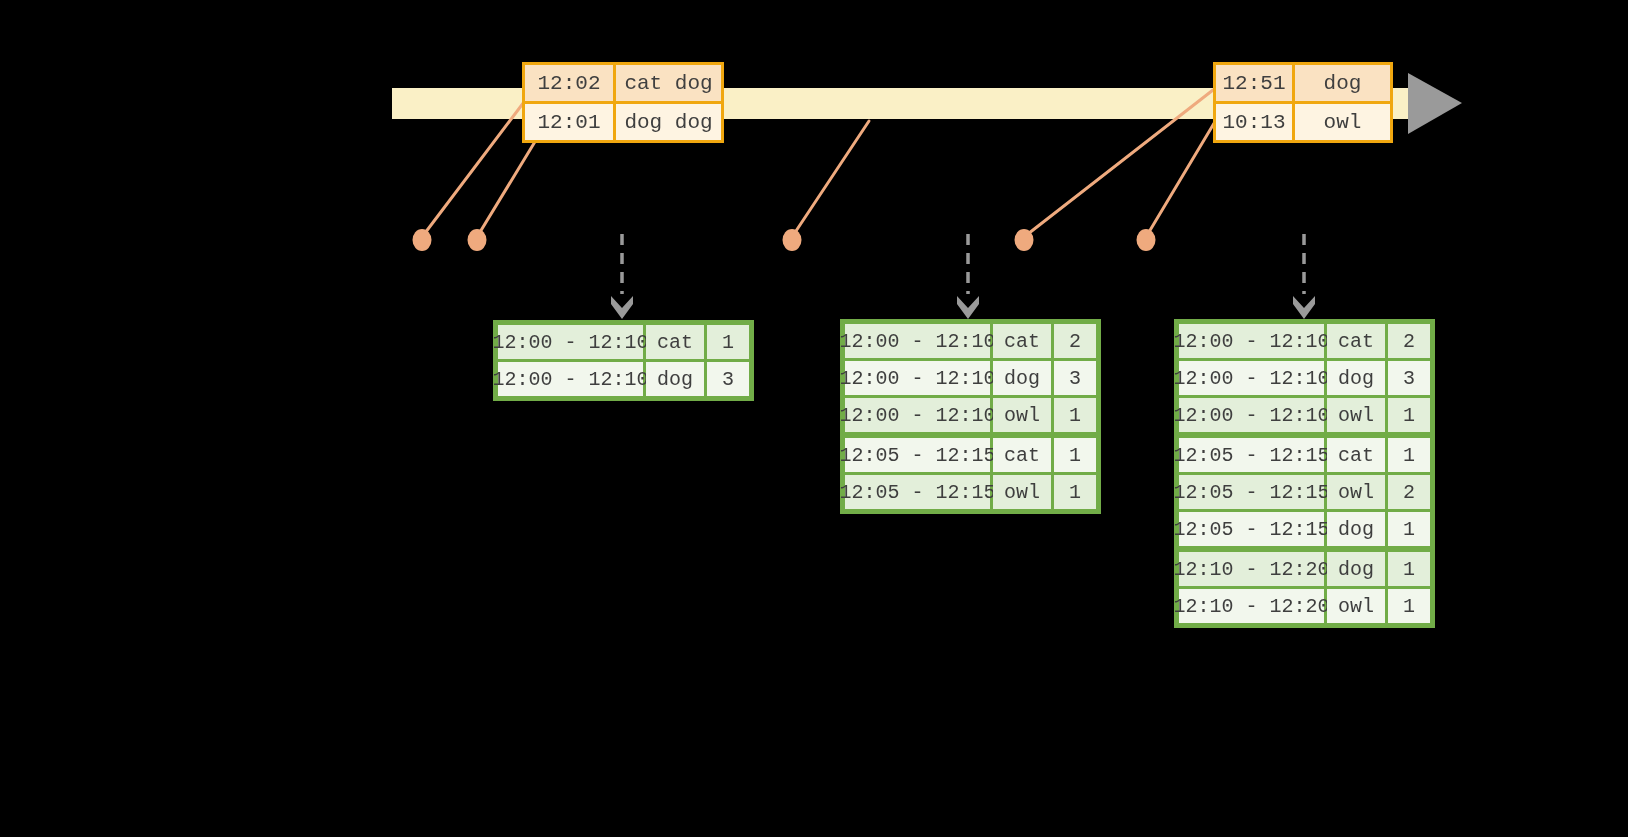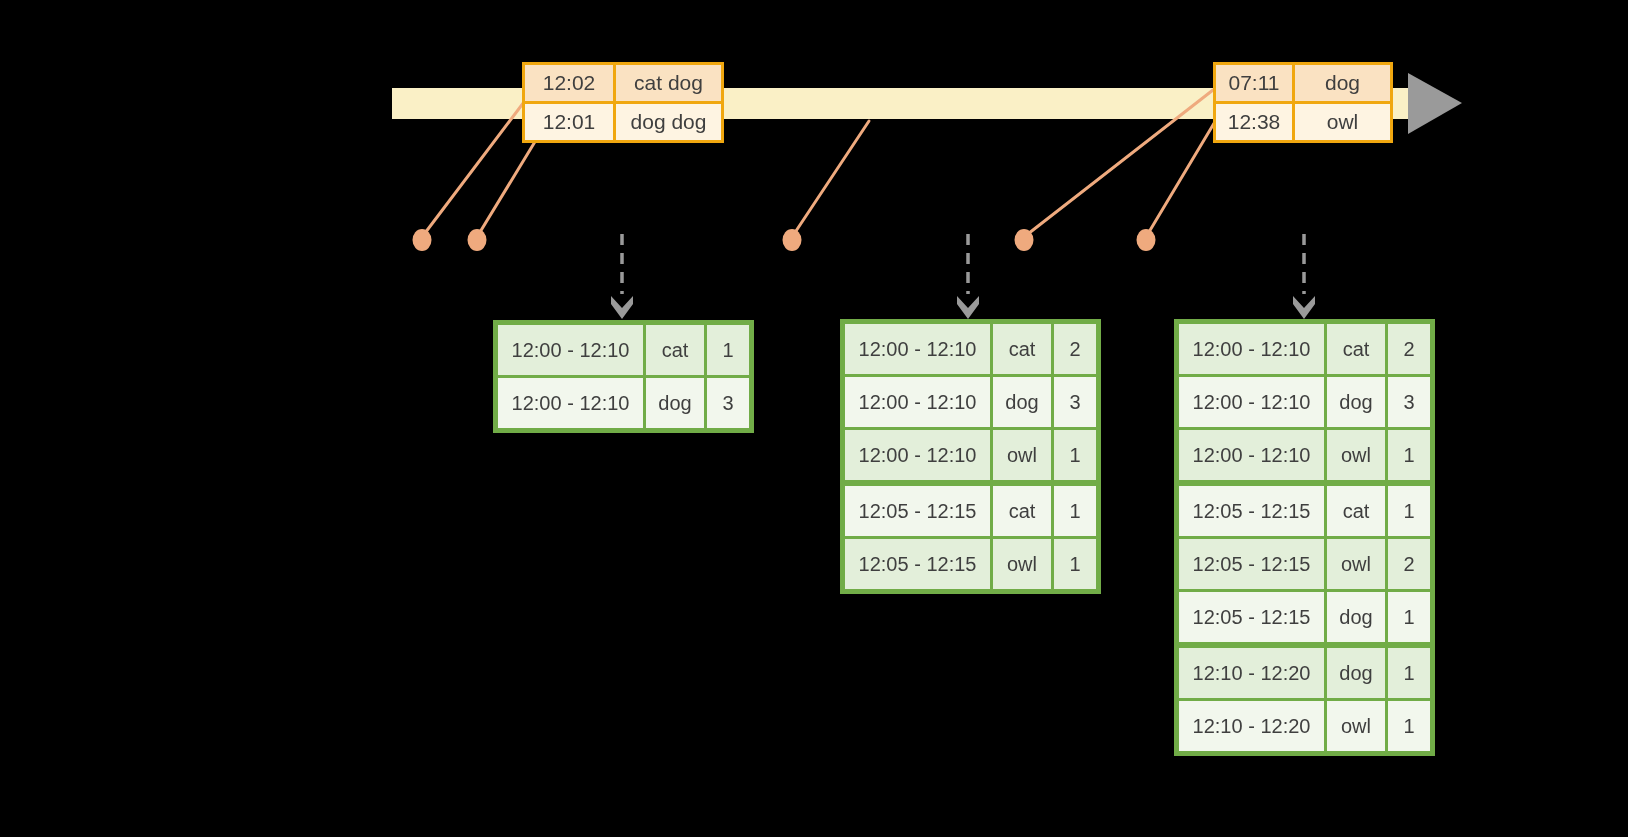--- a/index.html
+++ b/index.html
@@ -1,19 +1,19 @@
 <!DOCTYPE html>
 <html style="--bg: #000000; --band: #FAF0C6; --event-border: #F0A70F; --event-dark: #FAE2C2; --event-light: #FEF4E2; --accent-orange: #EFAA7E; --green-border: #71AC47; --green-dark: #E3EFDA; --green-light: #F2F7ED; --ink: #3F3F3F; --arrow-gray: #9A9A9A;"><head>
 <meta charset="utf-8">
 <style>
   html,body{margin:0;padding:0;background:#000;}
   .canvas{
     position:relative;width:1628px;height:837px;overflow:hidden;
     background:var(--bg,#000);
-    font-family:Liberation Sans, sans-serif;
+    font-family:Liberation Mono, monospace;
   }
   svg.overlay{position:absolute;left:0;top:0;display:block;}
   .band{fill:var(--band);}
   .tline{stroke:var(--accent-orange);stroke-width:3;stroke-linecap:round;fill:none;}
   .dot{fill:var(--accent-orange);}
   .dash{stroke:var(--arrow-gray);stroke-width:3.5;stroke-dasharray:11 8;fill:none;}
   .chev{fill:var(--arrow-gray);}
 
   .event-table{
     position:absolute;display:grid;gap:3px;
@@ -25,21 +25,21 @@
     font-size:21px;color:var(--ink);background:var(--event-light);
     white-space:nowrap;
   }
   .e-cell.dark{background:var(--event-dark);}
 
   .result-table{position:absolute;background:var(--green-border);padding:5px;}
   .r-row{display:grid;grid-template-columns:145px 58px 42px;column-gap:3px;margin-top:3px;}
   .r-row:first-child{margin-top:0;}
   .r-row.group-start{margin-top:6px;}
   .r-cell{
-    height:50px;display:flex;align-items:center;justify-content:center;
+    height:34px;display:flex;align-items:center;justify-content:center;
     font-size:20px;color:var(--ink);background:var(--green-light);
     white-space:nowrap;
   }
   .r-row.dark .r-cell{background:var(--green-dark);}
 </style>
 </head>
 <body>
 
 <div class="canvas">
 
@@ -70,23 +70,23 @@
 
   <div class="event-table" style="left:522px;top:62px;grid-template-columns:88px 105px;grid-auto-rows:36px;">
     <div class="e-cell dark">12:02</div>
     <div class="e-cell dark">cat dog</div>
     <div class="e-cell">12:01</div>
     <div class="e-cell">dog dog</div>
   </div>
 
 
   <div class="event-table" style="left:1213px;top:62px;grid-template-columns:76px 95px;grid-auto-rows:36px;">
-    <div class="e-cell dark">07:11</div>
+    <div class="e-cell dark">12:51</div>
     <div class="e-cell dark">dog</div>
-    <div class="e-cell">12:38</div>
+    <div class="e-cell">10:13</div>
     <div class="e-cell">owl</div>
   </div>
 
   <div class="result-table" style="left:493px;top:320px;">
     <div class="r-row dark">
       <div class="r-cell">12:00 - 12:10</div>
       <div class="r-cell">cat</div>
       <div class="r-cell">1</div>
     </div>
     <div class="r-row">

